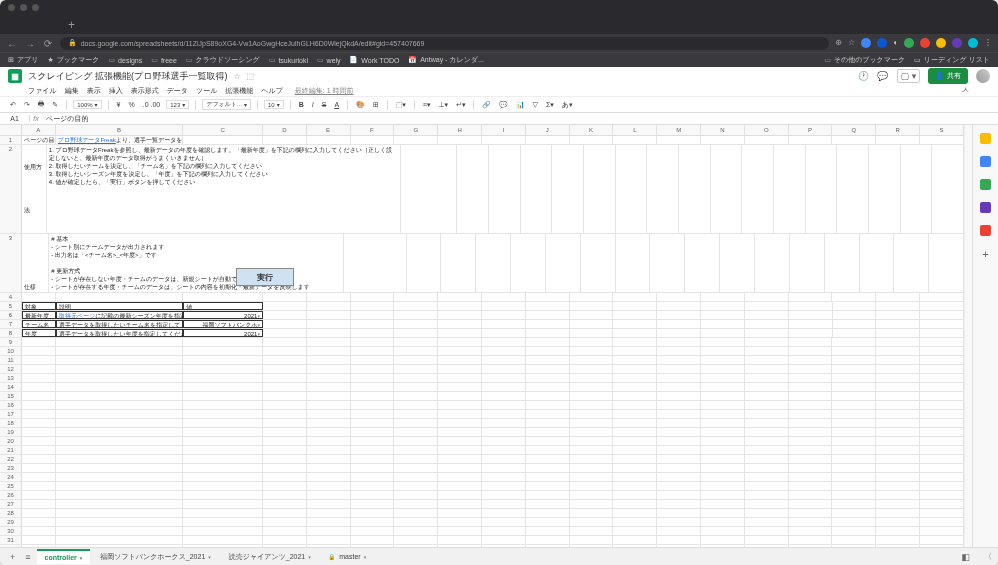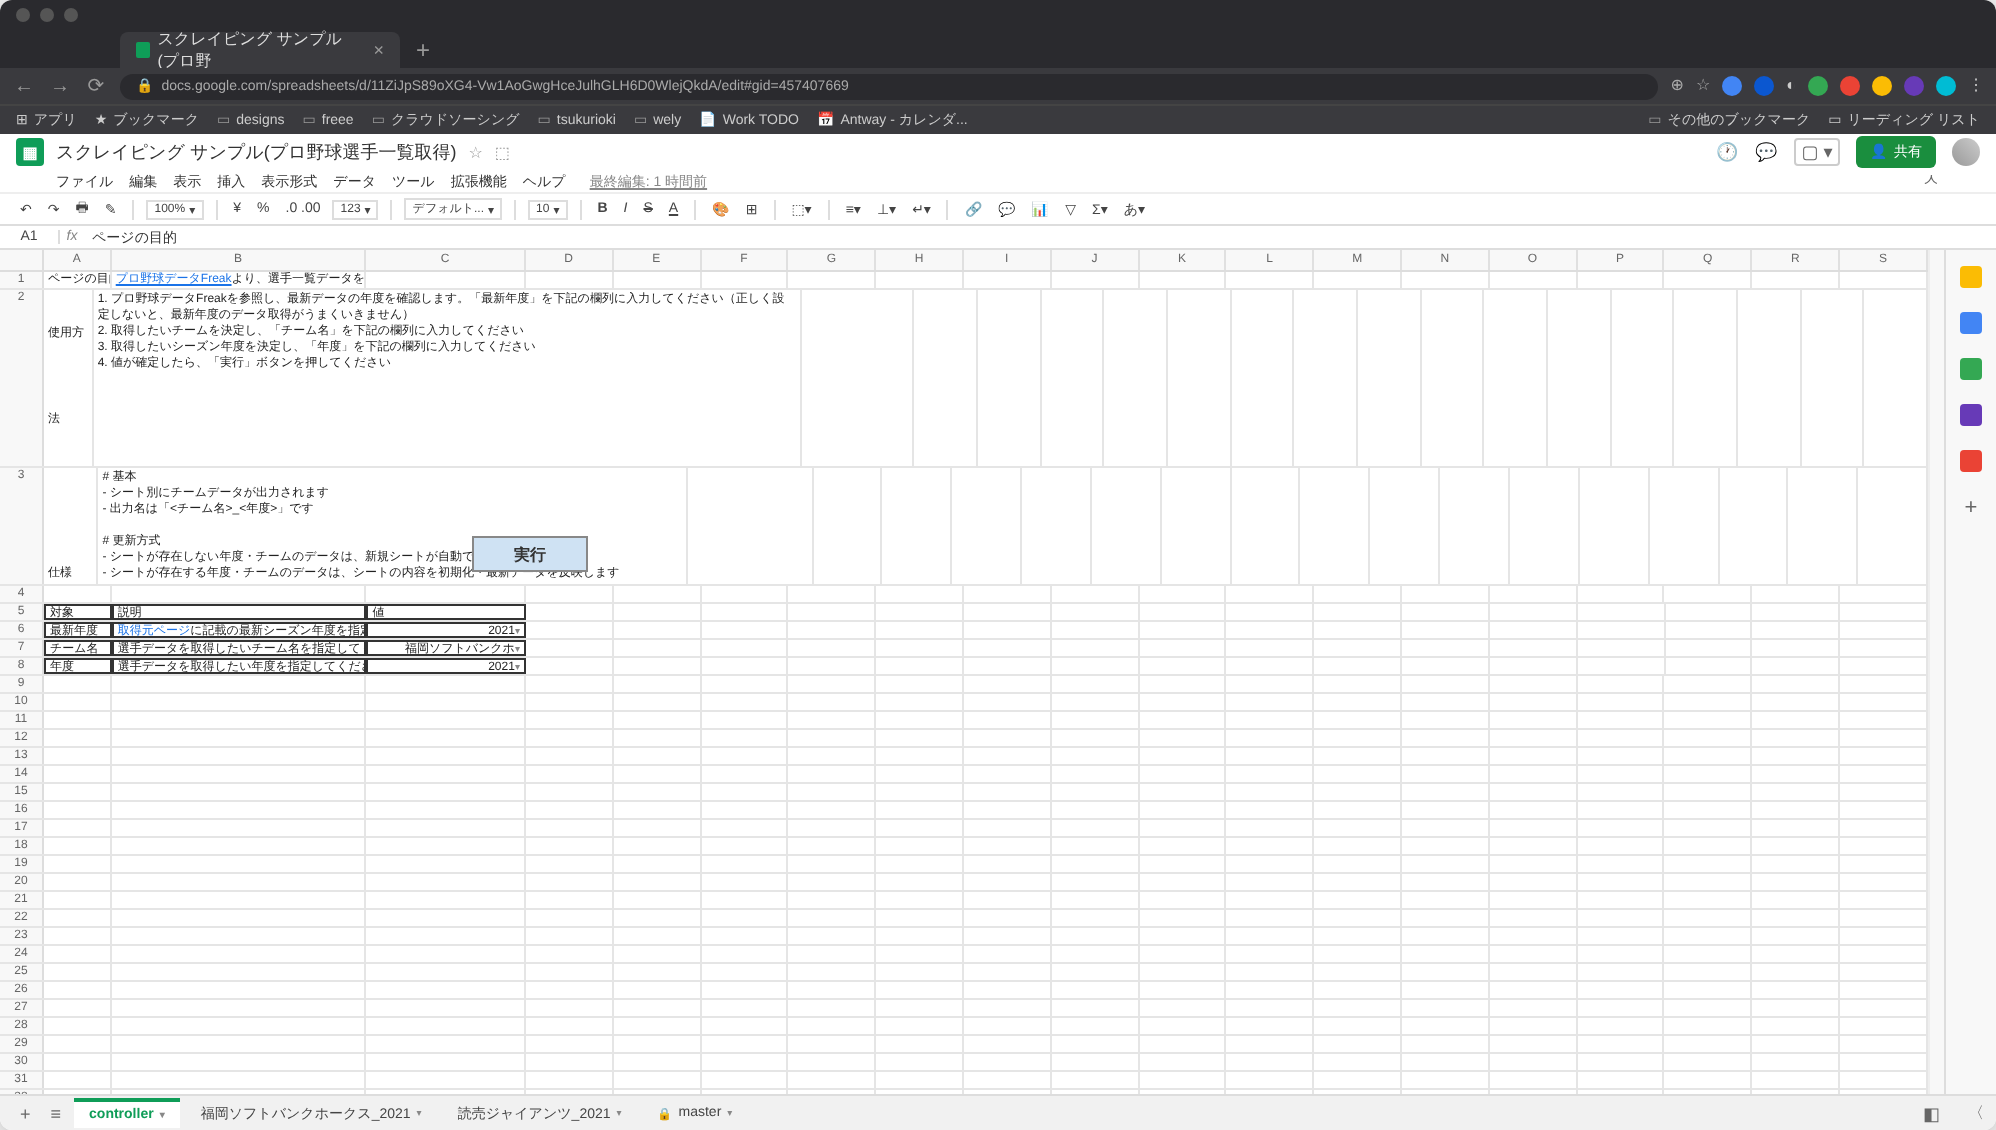--- a/index.html
+++ b/index.html
@@ -97,25 +97,20 @@
 
 <div class="window">
 
   <div class="titlebar">
     <div class="dot"></div>
     <div class="dot"></div>
     <div class="dot"></div>
   </div>
 
   <div class="tabstrip">
-    <div class="tab">
-      <span class="favicon"></span>
-      <span>スクレイピング サンプル(プロ野</span>
-      <span class="tab-close">×</span>
-    </div>
     <span class="tab-add">+</span>
   </div>
 
   <div class="addrbar">
     <span class="nav-arrow">←</span>
     <span class="nav-arrow">→</span>
     <span class="nav-arrow">⟳</span>
     <div class="addr">
       <span>🔒</span>
       <span>docs.google.com/spreadsheets/d/11ZiJpS89oXG4-Vw1AoGwgHceJulhGLH6D0WlejQkdA/edit#gid=457407669</span>
@@ -164,21 +159,21 @@
       <span class="bm">
           <span class="bm-folder">▭</span> 
           <span>その他のブックマーク</span>
         </span>
       <span class="bm">▭ <span>リーディング リスト</span></span>
     </div>
   </div>
 
   <div class="gs-header">
     <div class="gs-logo">▦</div>
-    <span class="gs-title">スクレイピング サンプル(プロ野球選手一覧取得)</span>
+    <span class="gs-title">スクレイピング 拡張機能(プロ野球選手一覧取得)</span>
     <span class="gs-star">☆</span>
     <span class="gs-star">⬚</span>
     <div class="gs-right">
       <span style="color:#666;font-size:9px">🕐</span>
       <span style="color:#666;font-size:9px">💬</span>
       <span style="color:#666;font-size:9px;border:1px solid #ccc;padding:1px 3px;border-radius:2px">▢ ▾</span>
       <div class="gs-share">👤 <span>共有</span></div>
       <div class="gs-avatar"></div>
     </div>
   </div>

